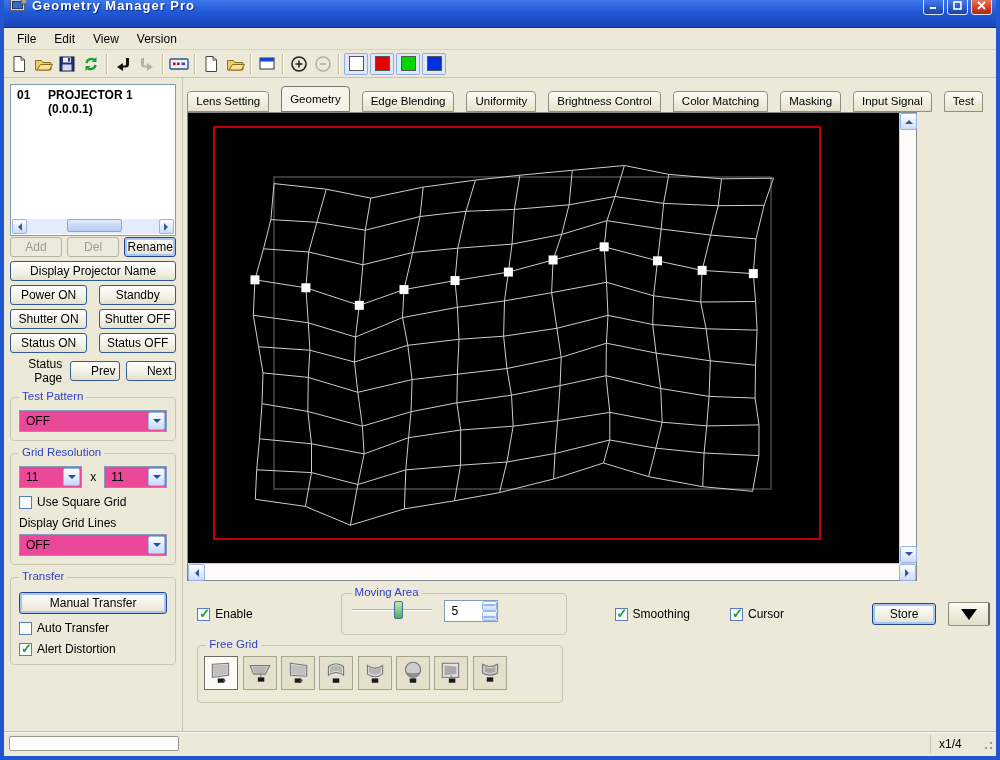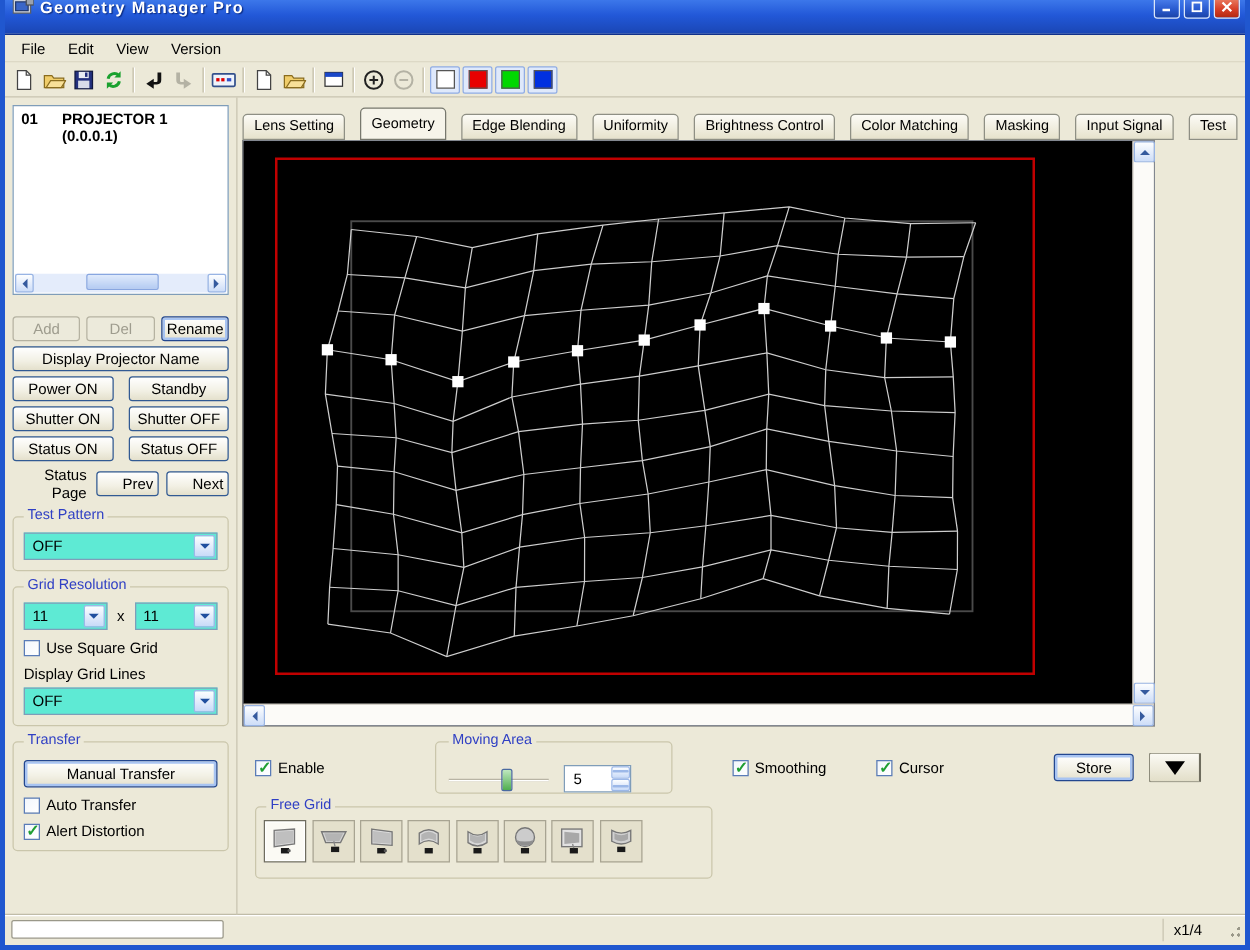--- a/index.html
+++ b/index.html
@@ -52,33 +52,33 @@
               background:linear-gradient(180deg,#dfeafc,#b4cbf2); }
   .tri-l { width:0; height:0; border:4px solid transparent; border-right-color:#355a9e; margin-left:-3px;}
   .tri-r { width:0; height:0; border:4px solid transparent; border-left-color:#355a9e; margin-right:-3px;}
   .tri-u { width:0; height:0; border:4px solid transparent; border-bottom-color:#355a9e; margin-top:-3px;}
   .tri-d { width:0; height:0; border:4px solid transparent; border-top-color:#355a9e; margin-bottom:-3px;}
 
   .xp-btn { height:20px; border:1px solid #315a93; border-radius:3px; background:linear-gradient(180deg,#ffffff,#f2f0e4 60%,#e4e0cc);
             font-size:12px; display:flex; align-items:center; justify-content:center; cursor:default; color:#000; }
   .xp-btn.focused { box-shadow:inset 0 0 0 2px #a8c4f2; border-color:#23478f; }
   .xp-btn.disabled { border-color:#b5b2a1; color:#9e9c8e; background:#eceadb; }
-  .btn-row { display:flex; gap:5px; margin-top:17px; }
+  .btn-row { display:flex; gap:5px; margin-top:1px; }
   .btn-row .xp-btn { flex:1; }
   .full-btn { margin-top:4px; }
   .two-col { display:flex; gap:12px; margin-top:4px; }
   .two-col .xp-btn { flex:1; }
   .statuspage-row { display:flex; align-items:center; gap:6px; margin-top:4px; }
   .statuspage-row .lbl { flex:1; text-align:right; padding-right:2px; }
   .statuspage-row .xp-btn { width:50px; flex:0 0 auto;padding-left:16px; }
 
   .groupbox { position:relative; border:1px solid #cac6ab; border-radius:4px; margin-top:12px; padding:12px 8px 8px 8px; }
   .groupbox > .gb-label { position:absolute; top:-8px; left:8px; background:#ece9d8; padding:0 3px; color:#3040c4; font-size:11.5px; }
 
-  .dd { position:relative; height:22px; background:#5eead4; border:1px solid #7f9db9; }
+  .dd { position:relative; height:22px; background:#ec4899; border:1px solid #7f9db9; }
   .dd .val { padding:3px 6px; font-size:12px; }
   .dd .dd-btn { position:absolute; top:1px; right:1px; bottom:1px; width:17px; border:1px solid #9cb8e8; border-radius:2px;
                 background:linear-gradient(180deg,#fdfeff,#c8daf8); display:flex; align-items:center; justify-content:center; }
   .chev { width:0; height:0; border:4px solid transparent; border-top-color:#1f4f9f; margin-top:4px; }
 
   .cb-row { display:flex; align-items:center; gap:5px; margin-top:7px; }
   .cb { width:13px; height:13px; background:linear-gradient(135deg,#f2f6fc,#ffffff); border:1px solid #5a7cb8; position:relative; flex:0 0 auto;}
   .cb.checked:after { content:"✓"; position:absolute; left:1px; top:-3px; color:#1f9e32; font-size:13px; font-weight:bold; }
   .radio { width:13px; height:13px; border-radius:50%; border:1px solid #7a9cd8; background:linear-gradient(135deg,#eef3fb,#fff);
            position:relative; flex:0 0 auto; }
@@ -97,22 +97,22 @@
   .geo-canvas { width:711px; height:450px; background:#000; display:block; }
   .vscroll { background:#f7f6f1; display:flex; flex-direction:column; border-left:1px solid #d4d0c8; }
   .vscroll .sc-track, .hscroll .sc-track { background:#fcfbf8; }
   .hscroll { grid-column:1 / span 2; background:#f7f6f1; display:flex; border-top:1px solid #d4d0c8; }
   .vscroll .sc-btn, .hscroll .sc-btn { width:17px; height:17px; background:linear-gradient(180deg,#fdfeff,#cdddf8); }
 
   
   .controls { padding:10px 0 0 10px; }
   .ctl-row { display:flex; align-items:center; height:46px; }
   .ctl-label { margin-left:5px; }
-  .ma-group { position:relative; border:1px solid #cac6ab; border-radius:4px; height:42px; width:190px;
-              margin-left:88px; display:flex; align-items:flex-end; padding:6px 10px 0 10px; }
+  .ma-group { position:relative; border:1px solid #cac6ab; border-radius:4px; height:42px; width:226px;
+              margin-left:88px; display:flex; align-items:flex-start; padding:6px 10px 0 10px; }
   .ma-group .gb-label { position:absolute; top:-8px; left:10px; background:#ece9d8; padding:0 3px; color:#3040c4; font-size:11.5px; }
   .slider { position:relative; width:80px; height:20px; }
   .slider .track { position:absolute; left:0; right:0; top:9px; height:2px; background:#b8b4a4; border-bottom:1px solid #fff; }
   .slider .thumb { position:absolute; left:42px; top:1px; width:9px; height:18px; border:1px solid #4a6aa0; border-radius:2px;
                    background:linear-gradient(180deg,#bfe8bf,#4fae4f); }
   .spinner { display:flex; margin-left:12px; width:54px; height:22px; border:1px solid #7f9db9; background:#fff; }
   .spinner .num { flex:1; padding:3px 0 0 7px; }
   .spin-btns { width:15px; display:flex; flex-direction:column; }
   .spin-btns div { flex:1; border:1px solid #9cb8e8; border-radius:2px; background:linear-gradient(180deg,#fdfeff,#c8daf8);
                    display:flex; align-items:center; justify-content:center; }

